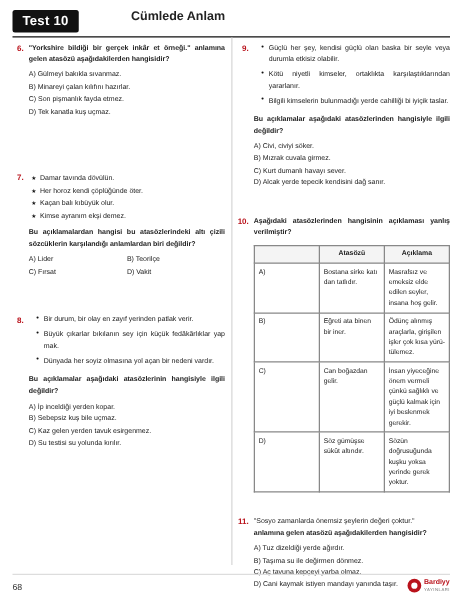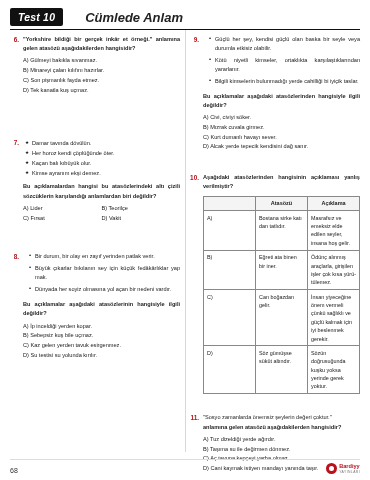--- a/index.html
+++ b/index.html
@@ -11,38 +11,38 @@
     overflow:hidden;
   }
   .page{
     position:relative;
     width:370px;height:480px;
     box-sizing:border-box;
     padding:8px 10px 0 10px;
   }
   
   .header{
-    display:flex;align-items:center;
-    gap:22px;
+    display:flex;align-items:flex-start;
+    gap:8px;
     border-bottom:1.4px solid #111;
     padding-bottom:3px;
     margin-bottom:5px;
-    font-style:italic;
   }
   .test-badge{
     background:#111;color:#fff;
     font-weight:bold;font-size:10.5px;
     padding:3px 8px 3px 8px;
     border-radius:2px;
     letter-spacing:.2px;
   }
   .header-title{
-    font-size:13px;
+    font-size:10px;
     font-weight:bold;
     color:#222;
+    margin-left:34px;
   }
   
   .cols{
     display:flex;
     gap:10px;
     height:427px;
   }
   .col{width:50%;}
   .divider{
     position:absolute;

